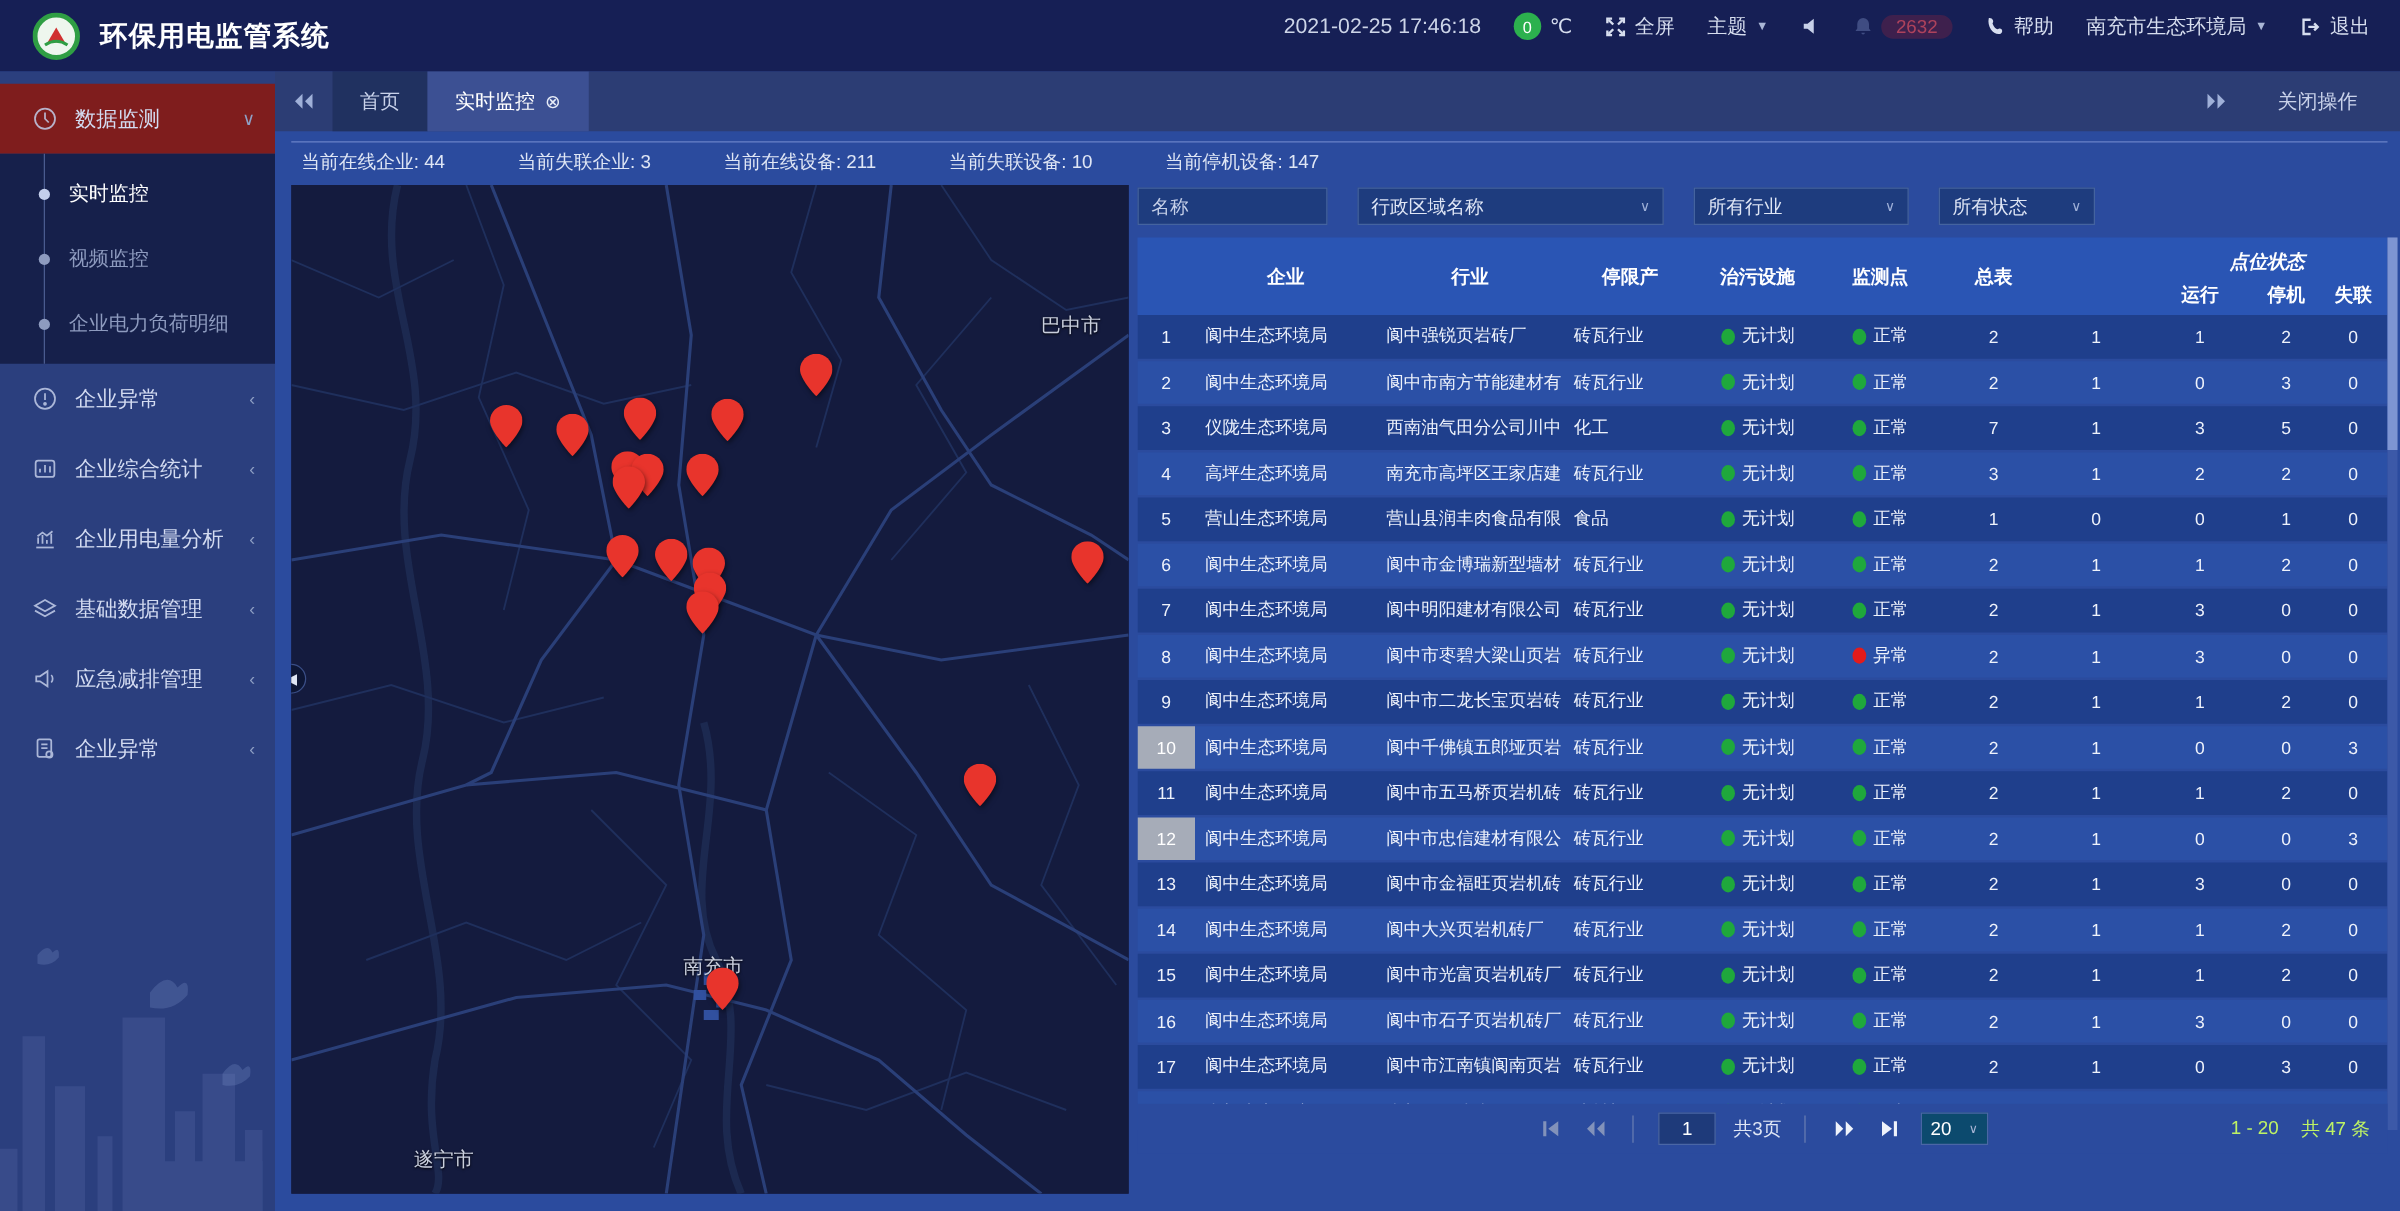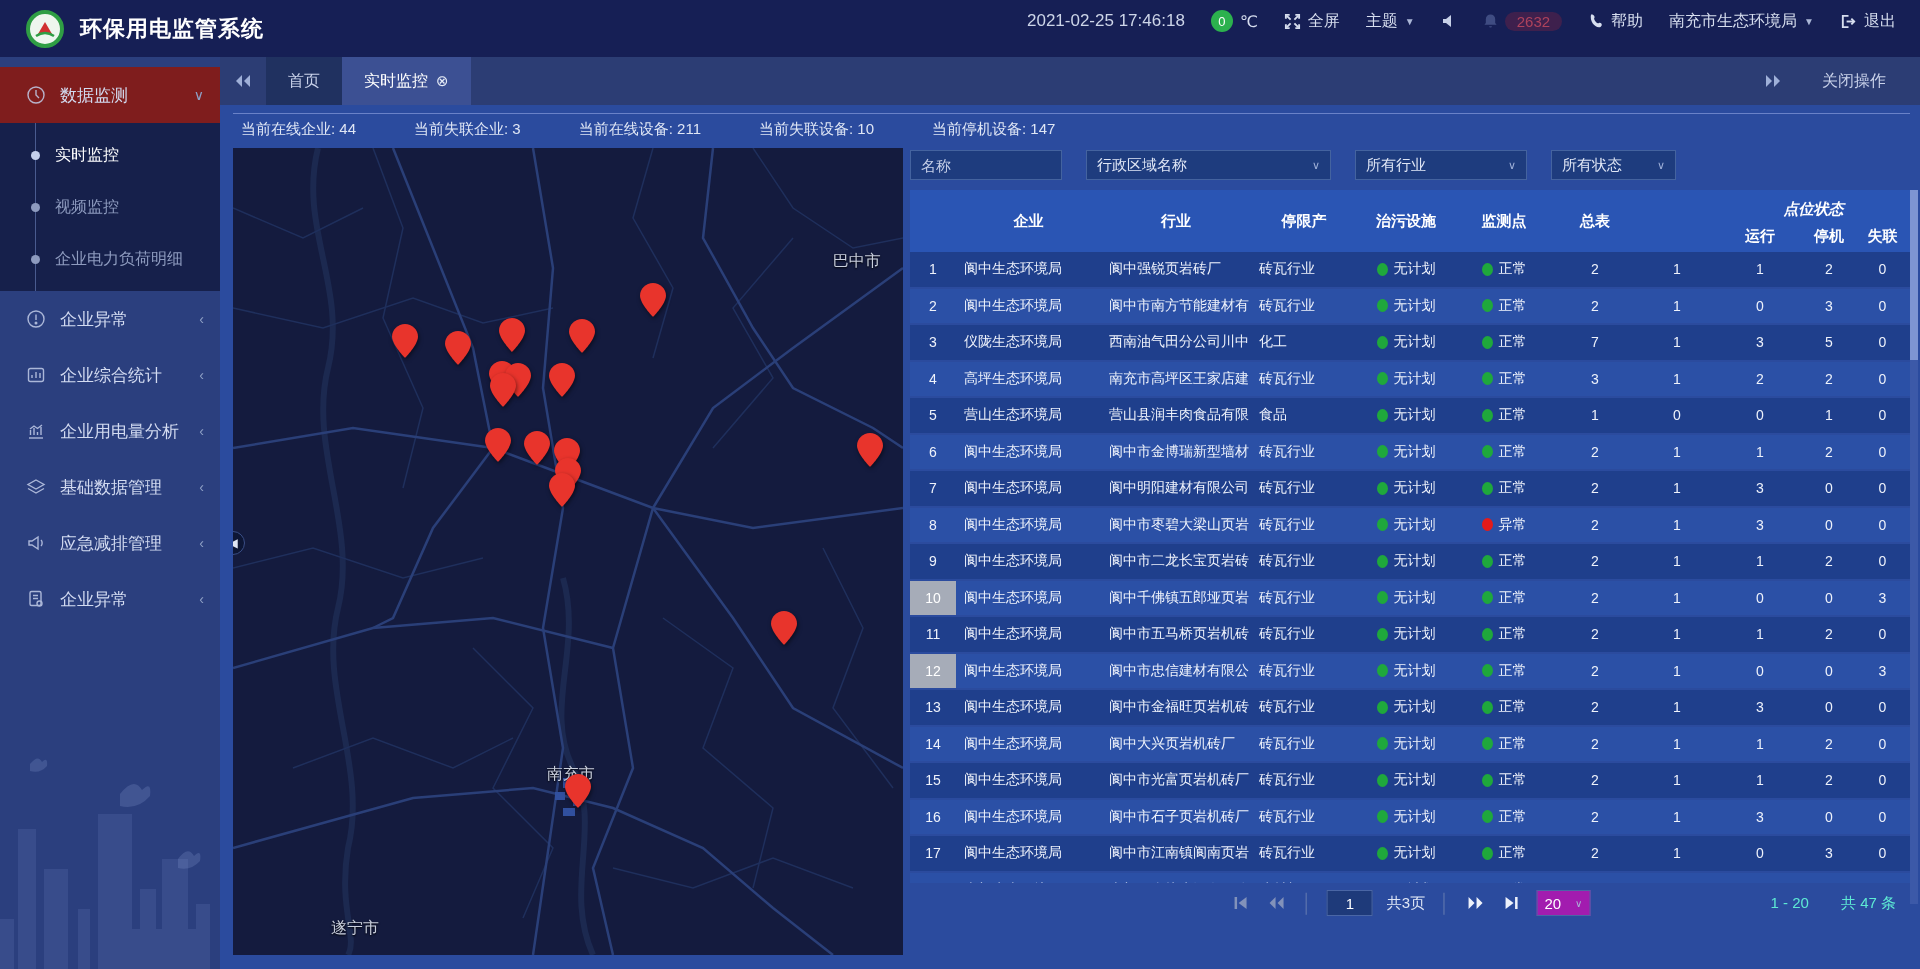--- a/index.html
+++ b/index.html
@@ -80,22 +80,22 @@
 
   .scrollbar { position:absolute; right:-8px; top:42px; width:8px; height:714px; background:#3c59a8; }
   .scrollbar .thumb { position:absolute; top:0; left:0; width:8px; height:170px; background:#7e95d2; }
 
   .pager { position:absolute; left:0; bottom:32px; width:1000px; height:40px; background:#2b4b9e; display:flex; align-items:center; }
   .pager-center { position:absolute; left:50%; transform:translateX(-50%); display:flex; align-items:center; gap:14px; }
   .pg-btn { display:flex; align-items:center; justify-content:center; width:22px; height:22px; cursor:pointer; }
   .pg-sep { color:#5a72ad; font-size:18px; }
   .pg-input { width:46px; height:26px; background:#1e3a7a; border:1px solid #4a66a5; color:#fff; text-align:center; font-size:15px; }
   .pg-text { font-size:15px; color:#dfe6f5; }
-  .pg-size { width:54px; height:26px; background:#a21caf; border:1px solid #4a66a5; display:flex; align-items:center; justify-content:space-between; padding:0 7px; font-size:15px; color:#fff; cursor:pointer; }
-  .pager-right { position:absolute; right:14px; display:flex; gap:32px; font-size:15px; color:#5eead4; }
+  .pg-size { width:54px; height:26px; background:#0c4a6e; border:1px solid #4a66a5; display:flex; align-items:center; justify-content:space-between; padding:0 7px; font-size:15px; color:#fff; cursor:pointer; }
+  .pager-right { position:absolute; right:14px; display:flex; gap:18px; font-size:15px; color:#bef264; }
 </style>
 </head>
 <body>
 
 <div class="app-header">
   <svg class="logo" viewBox="0 0 38 38">
     <circle cx="19" cy="19" r="17" fill="#eef6ee" stroke="#2f9e44" stroke-width="4"></circle>
     <path d="M12 24 L19 12 L26 24 Z" fill="#d03030"></path>
     <path d="M10 26 Q19 20 28 26" stroke="#2f9e44" stroke-width="2.5" fill="none"></path>
   </svg>

